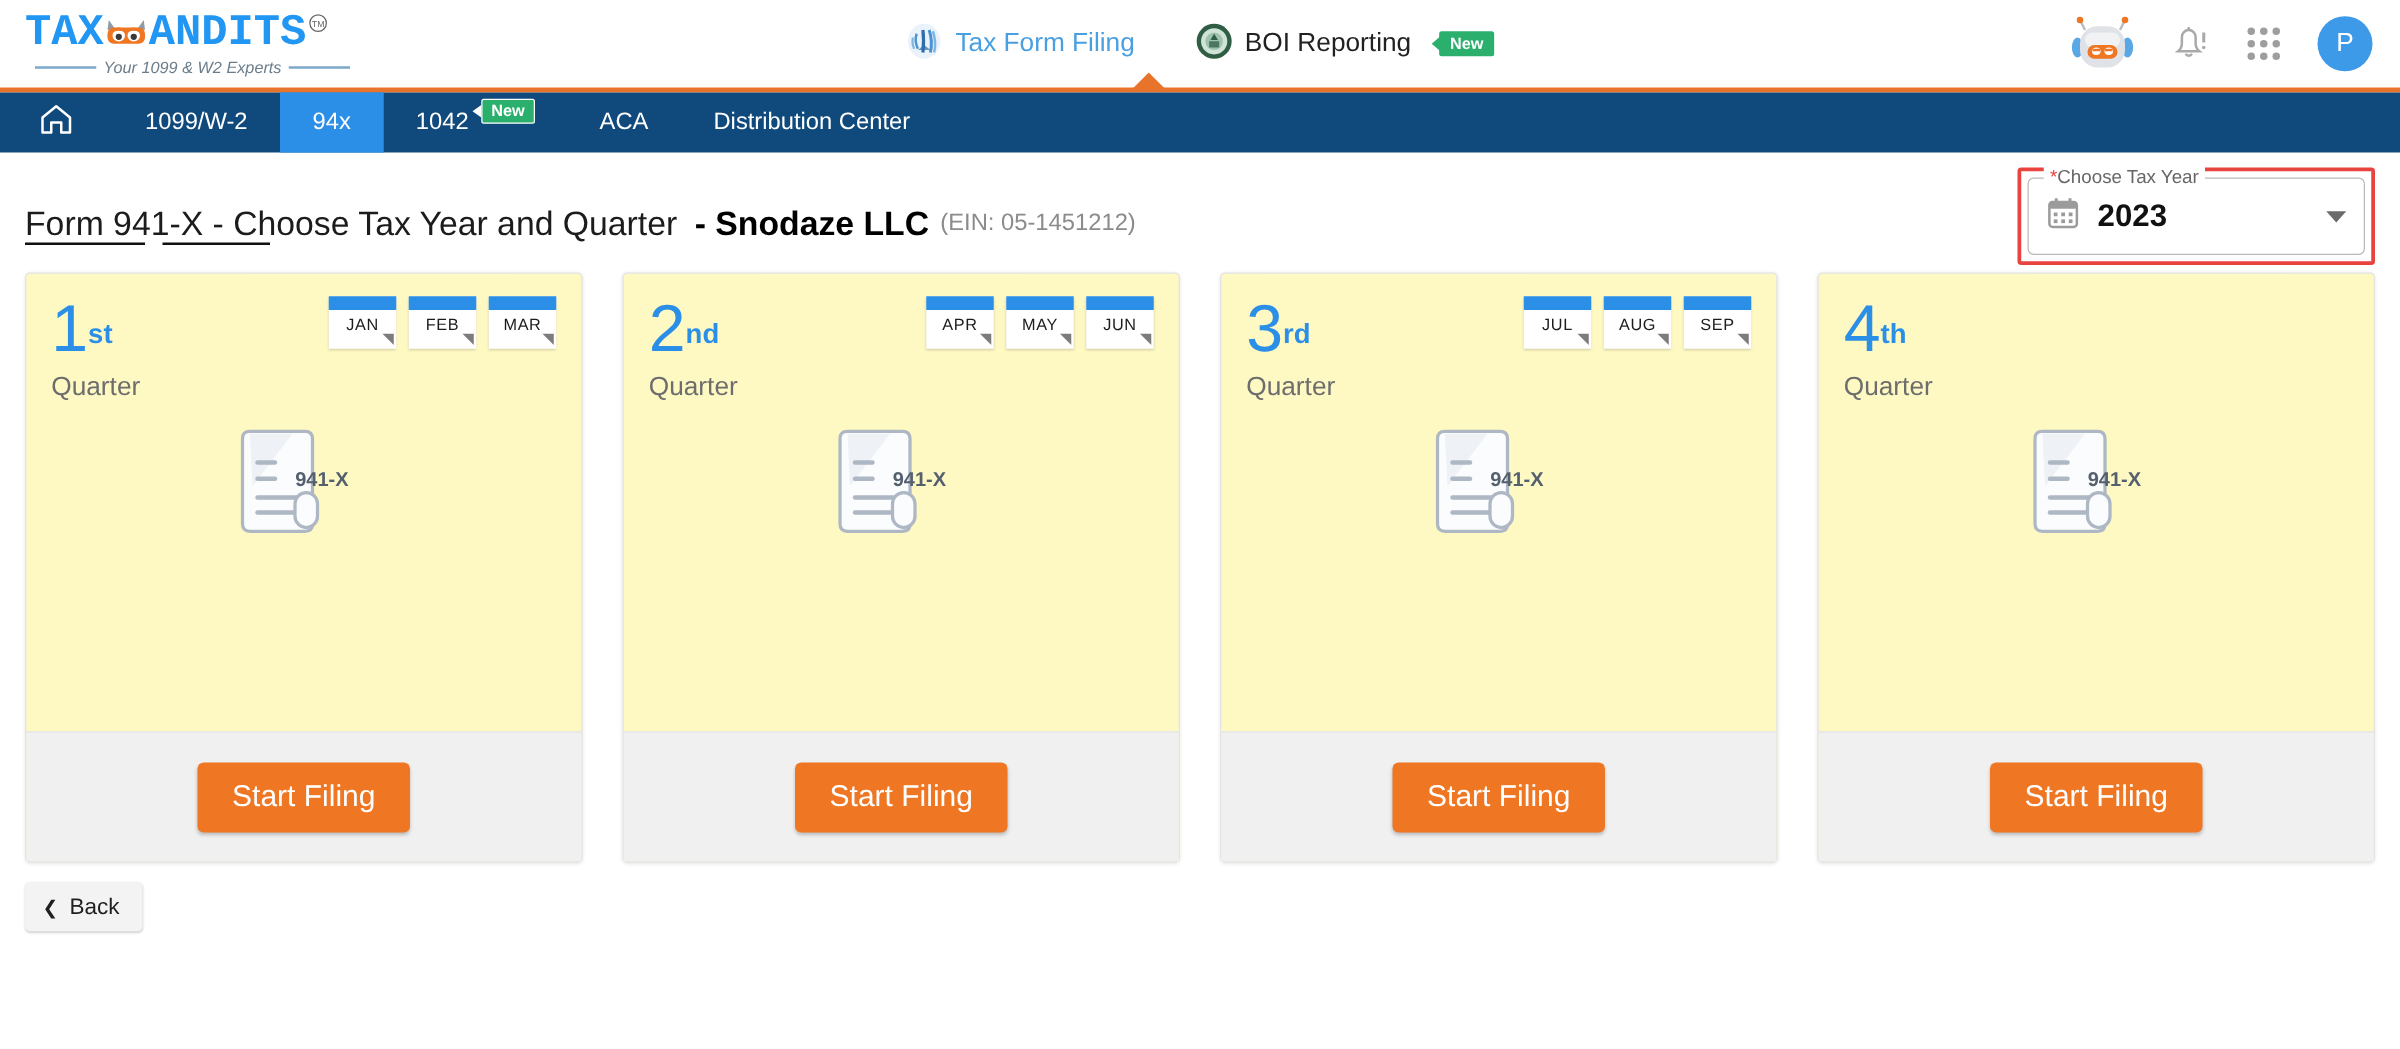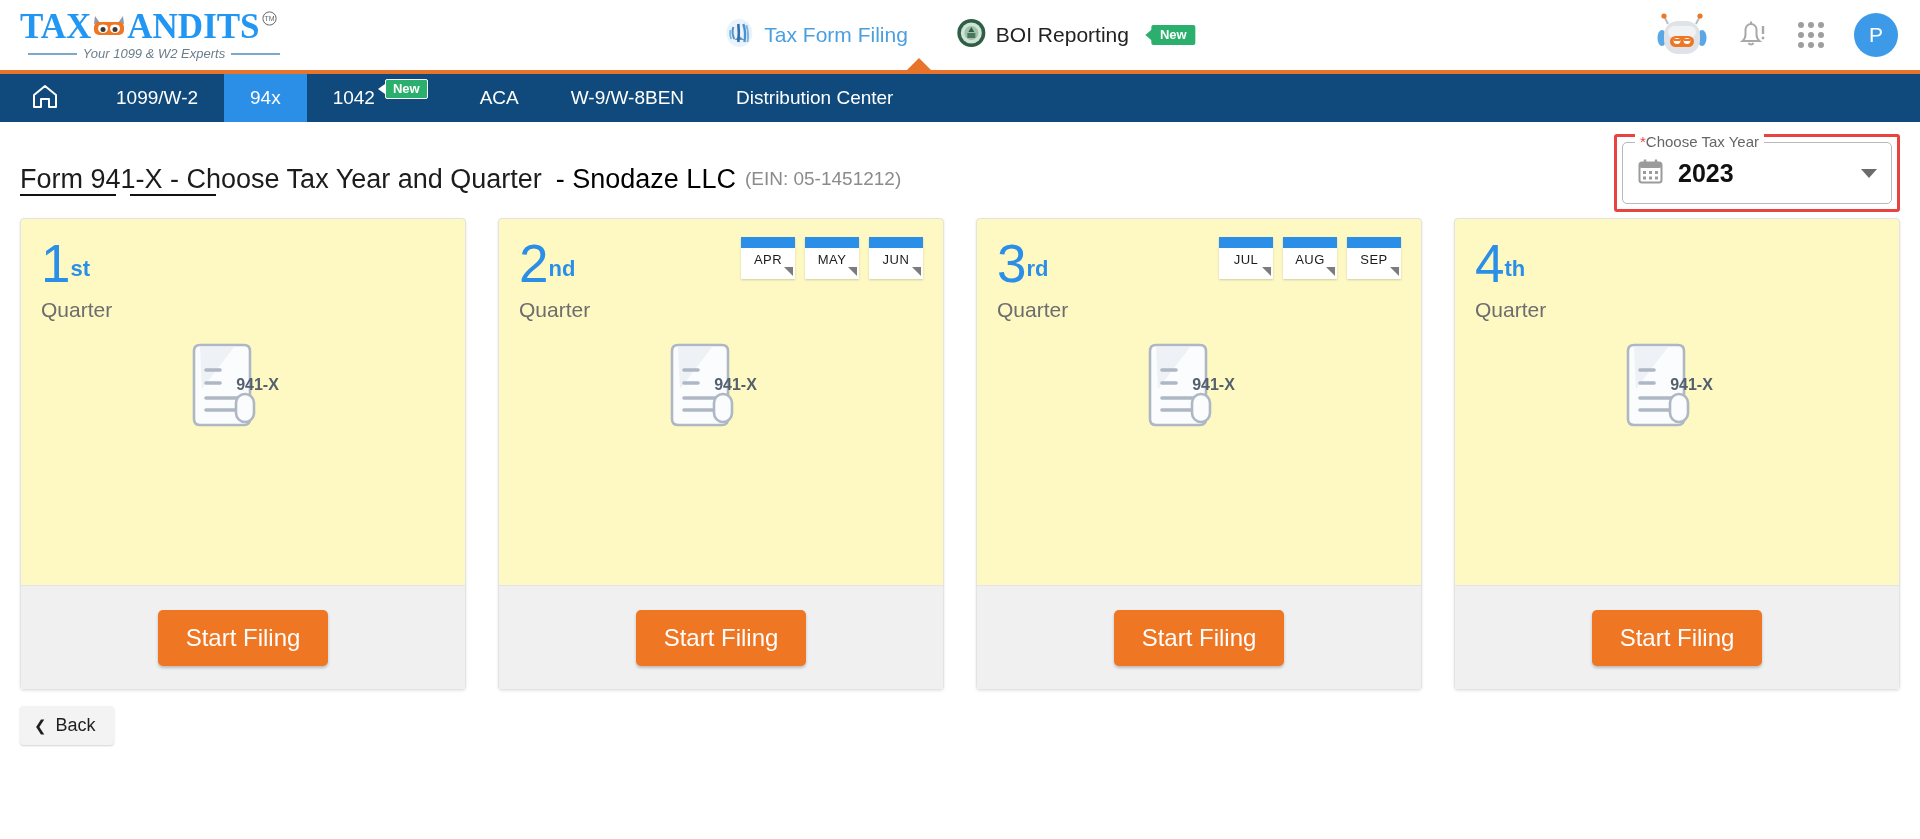--- a/index.html
+++ b/index.html
@@ -22,21 +22,21 @@
     margin-left: 20px;
     width: 260px;
     display: flex;
     flex-direction: column;
     justify-content: center;
     cursor: pointer;
   }
   .logo-row { display: flex; align-items: flex-start; }
   .logo-text {
     font-size: 35px; font-weight: bold; letter-spacing: 0px;
-    color: #2196f3; line-height: 1; font-family: Liberation Serif, serif;
+    color: #2196f3; line-height: 1; font-family: Liberation Mono, monospace;
   }
   .logo-mask { margin: 4px 1px 0 1px; }
   .logo-tm { font-size: 11px; color: #555; margin-left: 2px; margin-top: 2px; }
   .logo-tagline {
     display: flex; align-items: center; gap: 6px;
     margin-top: 2px; padding-left: 8px;
   }
   .logo-tagline .line { height: 2px; background: #7aa9cc; flex: 1; }
   .logo-tagline span {
     font-size: 13px; font-style: italic; color: #6b7d8a; white-space: nowrap;
@@ -117,21 +117,21 @@
 
   
   .title-row {
     display: flex; align-items: center;
     padding: 22px 20px 0 20px; position: relative; height: 92px;
   }
   .page-title {
     font-size: 27px; color: #1c1c1c; font-weight: normal; white-space: nowrap;
   }
   .company-name {
-    font-size: 27px; font-weight: normal; color: #000; margin-left: 14px; white-space: nowrap;
+    font-size: 27px; font-weight: bold; color: #000; margin-left: 14px; white-space: nowrap;
   }
   .ein { font-size: 19px; color: #8b8b8b; margin-left: 9px; white-space: nowrap; }
   .title-underlines {
     position: absolute; left: 20px; top: 72px;
     display: flex; gap: 14px;
   }
   .title-underlines i { display: block; height: 2px; background: #111; }
   .tu1 { width: 96px; } .tu2 { width: 86px; }
 
   
@@ -378,23 +378,20 @@
       <span class="nb-wrap">
         <span>1042</span>
         <span class="nav-new">New</span>
       </span>
     </div>
 
     <div class="nav-item">
       <span>ACA</span>
     </div>
 
-    <div class="nav-item">
-      <span>W-9/W-8BEN</span>
-    </div>
 
     <div class="nav-item">
       <span>Distribution Center</span>
     </div>
 
   </div>
 </div>
 
 <div class="title-row">
   <span class="page-title">Form 941-X - Choose Tax Year and Quarter</span>
@@ -435,20 +432,37 @@
 
   <div class="qcard">
     <div class="qcard-body">
       <div class="q-head">
         <div>
           <div class="q-num">
             <span class="n">1</span><span class="sup">st</span>
           </div>
           <div class="q-sub">Quarter</div>
         </div>
+        <div class="months">
+          <div class="month">
+            <div class="mbar"></div>
+              <div class="mname">JAN</div>
+              <i class="fold"></i>
+          </div>
+          <div class="month">
+            <div class="mbar"></div>
+              <div class="mname">FEB</div>
+              <i class="fold"></i>
+          </div>
+          <div class="month">
+            <div class="mbar"></div>
+              <div class="mname">MAR</div>
+              <i class="fold"></i>
+          </div>
+        </div>
       </div>
       <div class="doc-icon-wrap">
         <svg width="78" height="92" viewBox="0 0 78 92">
           <path d="M8 6 h44 q6 0 6 6 v68 q0 6 -6 6 h-44 q-6 0 -6 -6 v-68 q0 -6 6 -6 z" fill="#fbfcfd" stroke="#aeb7c4" stroke-width="2.6"></path>
           <path d="M8 8 h34 L10 50 z" fill="#eef1f5"></path>
           <g stroke="#aeb7c4" stroke-width="3.6" stroke-linecap="round">
             <line x1="14" y1="31" x2="28" y2="31"></line>
             <line x1="14" y1="44" x2="28" y2="44"></line>
             <line x1="14" y1="59" x2="46" y2="59"></line>
             <line x1="14" y1="71" x2="46" y2="71"></line>

